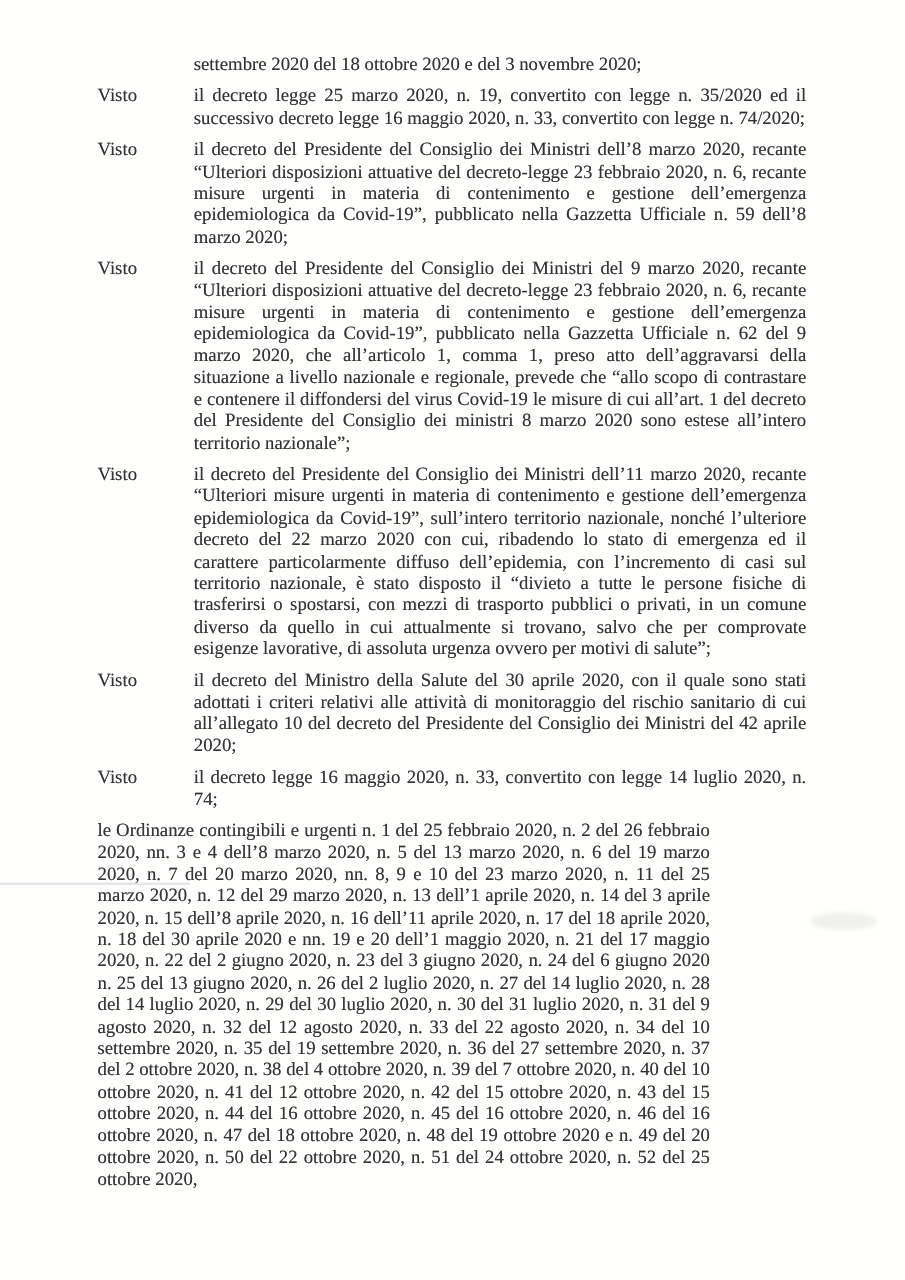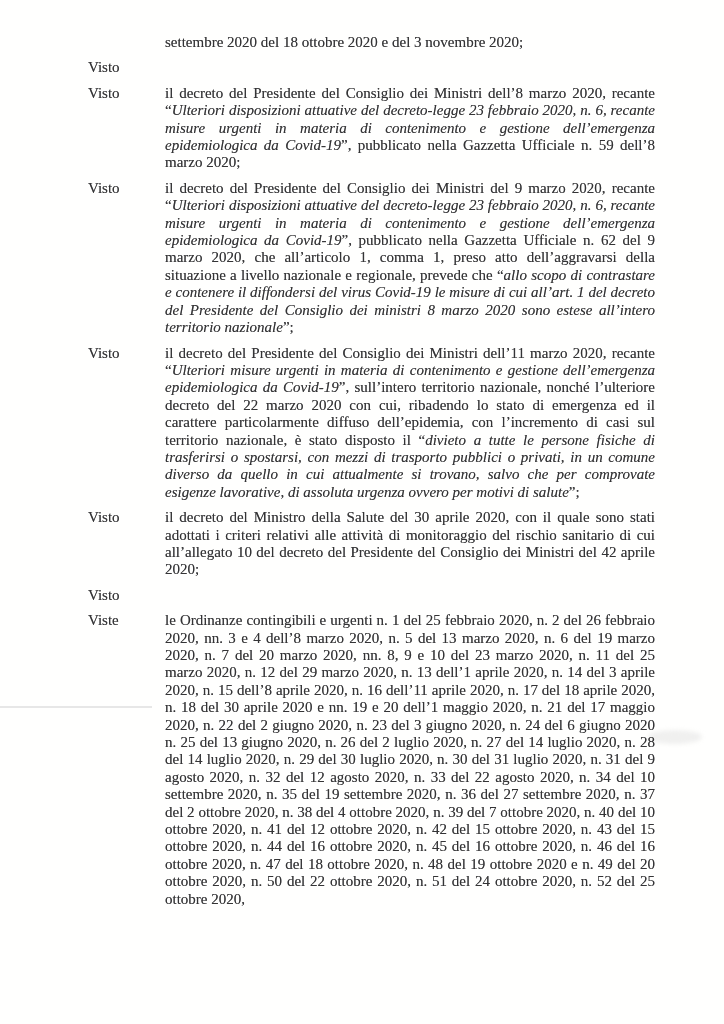--- a/index.html
+++ b/index.html
@@ -11,24 +11,23 @@
     position: relative;
     width: 724px;
     height: 1024px;
     background: #fffffe;
     overflow: hidden;
     font-family: "Liberation Serif", "DejaVu Serif", serif;
     color: #343436;
   }
   .doc-body {
     position: absolute;
-    top: 34px;
+    top: 44px;
     left: 78px;
     width: 567px;
-    margin-left: 10px;
   }
   .entry {
     display: flex;
     margin-bottom: 8px;
   }
   .entry-label {
     width: 77px;
     flex: 0 0 77px;
     font-weight: normal;
     font-size: 15px;
@@ -37,21 +36,20 @@
   }
   .entry-text {
     width: 490px;
     flex: 0 0 490px;
     font-size: 15px;
     line-height: 17.4px;
     text-align: justify;
     text-shadow: 0 0 0.4px rgba(50,50,52,0.55);
   }
   .entry-text .it {
-    font-style: italic;
   }
   .scan-line {
     position: absolute;
     top: 706px;
     left: 0;
     width: 152px;
     height: 2px;
     background: #e7e7e7;
   }
   .scan-smudge {
@@ -71,38 +69,39 @@
 <div class="page">
   <div class="scan-line"></div>
   <div class="scan-smudge"></div>
   <main class="doc-body" id="doc-body">
       <div class="entry">
         <div class="entry-label"></div>
         <div class="entry-text"><span>settembre 2020 del 18 ottobre 2020 e del 3 novembre 2020;</span></div>
       </div>
       <div class="entry">
         <div class="entry-label">Visto</div>
+        <div class="entry-text"><span>il decreto legge 25 marzo 2020, n. 19, convertito con legge n. 35/2020 ed il successivo decreto legge 16 maggio 2020, n. 33, convertito con legge n. 74/2020;</span></div>
       </div>
       <div class="entry">
         <div class="entry-label">Visto</div>
         <div class="entry-text"><span>il decreto del Presidente del Consiglio dei Ministri dell’8 marzo 2020, recante “</span><span class="it">Ulteriori disposizioni attuative del decreto-legge 23 febbraio 2020, n. 6, recante misure urgenti in materia di contenimento e gestione dell’emergenza epidemiologica da Covid-19</span><span>”, pubblicato nella Gazzetta Ufficiale n. 59 dell’8 marzo 2020;</span></div>
       </div>
       <div class="entry">
         <div class="entry-label">Visto</div>
         <div class="entry-text"><span>il decreto del Presidente del Consiglio dei Ministri del 9 marzo 2020, recante “</span><span class="it">Ulteriori disposizioni attuative del decreto-legge 23 febbraio 2020, n. 6, recante misure urgenti in materia di contenimento e gestione dell’emergenza epidemiologica da Covid-19</span><span>”, pubblicato nella Gazzetta Ufficiale n. 62 del 9 marzo 2020, che all’articolo 1, comma 1, preso atto dell’aggravarsi della situazione a livello nazionale e regionale, prevede che “</span><span class="it">allo scopo di contrastare e contenere il diffondersi del virus Covid-19 le misure di cui all’art. 1 del decreto del Presidente del Consiglio dei ministri 8 marzo 2020 sono estese all’intero territorio nazionale</span><span>”;</span></div>
       </div>
       <div class="entry">
         <div class="entry-label">Visto</div>
         <div class="entry-text"><span>il decreto del Presidente del Consiglio dei Ministri dell’11 marzo 2020, recante “</span><span class="it">Ulteriori misure urgenti in materia di contenimento e gestione dell’emergenza epidemiologica da Covid-19</span><span>”, sull’intero territorio nazionale, nonché l’ulteriore decreto del 22 marzo 2020 con cui, ribadendo lo stato di emergenza ed il carattere particolarmente diffuso dell’epidemia, con l’incremento di casi sul territorio nazionale, è stato disposto il “</span><span class="it">divieto a tutte le persone fisiche di trasferirsi o spostarsi, con mezzi di trasporto pubblici o privati, in un comune diverso da quello in cui attualmente si trovano, salvo che per comprovate esigenze lavorative, di assoluta urgenza ovvero per motivi di salute</span><span>”;</span></div>
       </div>
       <div class="entry">
         <div class="entry-label">Visto</div>
         <div class="entry-text"><span>il decreto del Ministro della Salute del 30 aprile 2020, con il quale sono stati adottati i criteri relativi alle attività di monitoraggio del rischio sanitario di cui all’allegato 10 del decreto del Presidente del Consiglio dei Ministri del 42 aprile 2020;</span></div>
       </div>
       <div class="entry">
         <div class="entry-label">Visto</div>
+        <div class="entry-text"><span>il decreto legge 16 maggio 2020, n. 33, convertito con legge 14 luglio 2020, n. 74;</span></div>
       </div>
       <div class="entry">
-        <div class="entry-label">Viste</div>
         <div class="entry-text"><span>le Ordinanze contingibili e urgenti n. 1 del 25 febbraio 2020, n. 2 del 26 febbraio 2020, nn. 3 e 4 dell’8 marzo 2020, n. 5 del 13 marzo 2020, n. 6 del 19 marzo 2020, n. 7 del 20 marzo 2020, nn. 8, 9 e 10 del 23 marzo 2020, n. 11 del 25 marzo 2020, n. 12 del 29 marzo 2020, n. 13 dell’1 aprile 2020, n. 14 del 3 aprile 2020, n. 15 dell’8 aprile 2020, n. 16 dell’11 aprile 2020, n. 17 del 18 aprile 2020, n. 18 del 30 aprile 2020 e nn. 19 e 20 dell’1 maggio 2020, n. 21 del 17 maggio 2020, n. 22 del 2 giugno 2020, n. 23 del 3 giugno 2020, n. 24 del 6 giugno 2020 n. 25 del 13 giugno 2020, n. 26 del 2 luglio 2020, n. 27 del 14 luglio 2020, n. 28 del 14 luglio 2020, n. 29 del 30 luglio 2020, n. 30 del 31 luglio 2020, n. 31 del 9 agosto 2020, n. 32 del 12 agosto 2020, n. 33 del 22 agosto 2020, n. 34 del 10 settembre 2020, n. 35 del 19 settembre 2020, n. 36 del 27 settembre 2020, n. 37 del 2 ottobre 2020, n. 38 del 4 ottobre 2020, n. 39 del 7 ottobre 2020, n. 40 del 10 ottobre 2020, n. 41 del 12 ottobre 2020, n. 42 del 15 ottobre 2020, n. 43 del 15 ottobre 2020, n. 44 del 16 ottobre 2020, n. 45 del 16 ottobre 2020, n. 46 del 16 ottobre 2020, n. 47 del 18 ottobre 2020, n. 48 del 19 ottobre 2020 e n. 49 del 20 ottobre 2020, n. 50 del 22 ottobre 2020, n. 51 del 24 ottobre 2020, n. 52 del 25 ottobre 2020,</span></div>
       </div>
     </main>
 </div>
 
 </body></html>

